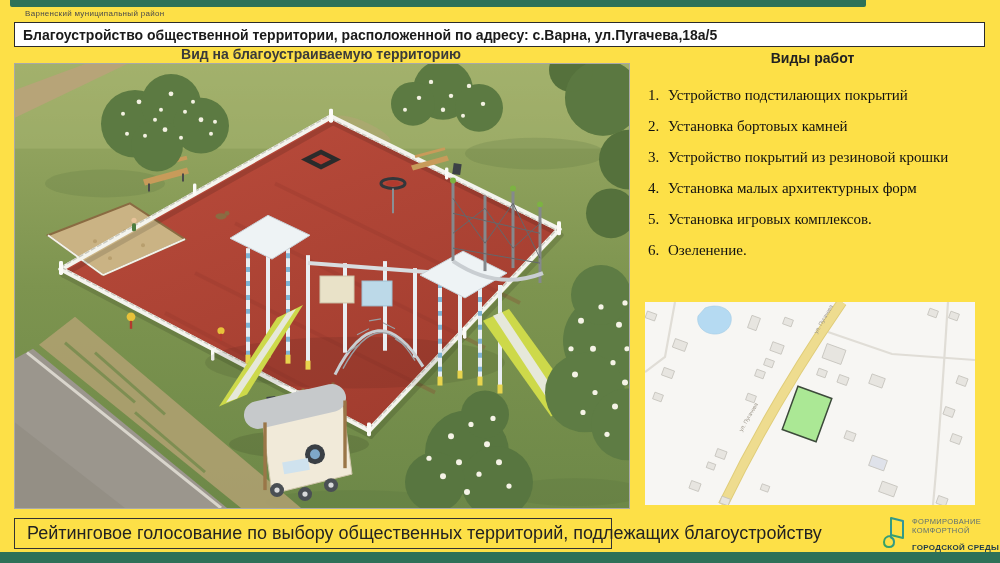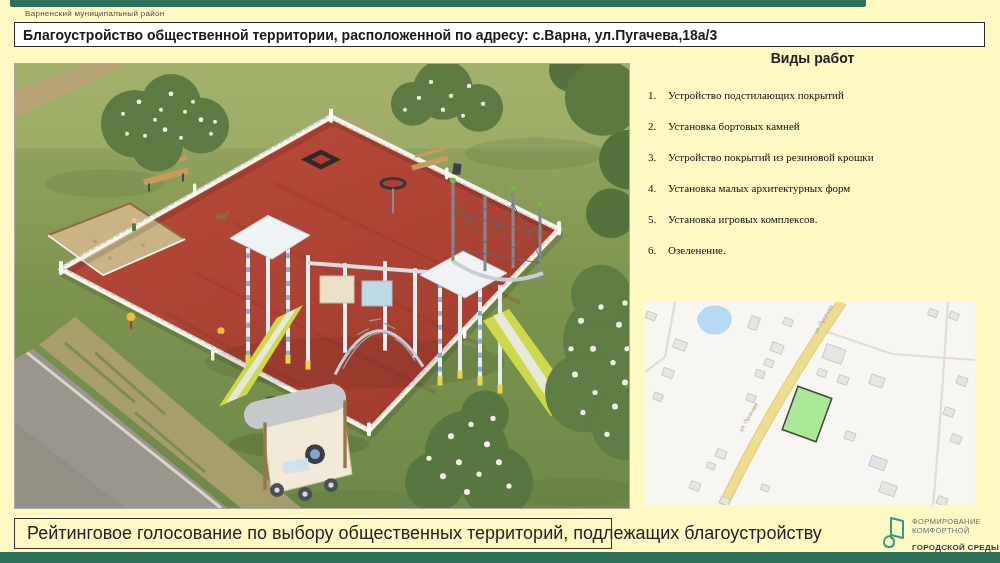--- a/index.html
+++ b/index.html
@@ -1,31 +1,31 @@
 <!DOCTYPE html>
 <html><head>
 <meta charset="utf-8">
 <style>
   html,body{margin:0;padding:0;background:#fff;}
-  .slide{position:relative;width:1000px;height:563px;background:#fef9c3;overflow:hidden;
+  .slide{position:relative;width:1000px;height:563px;background:#fde047;overflow:hidden;
          font-family:"Liberation Sans",sans-serif;color:#1a1a1a;}
   .bar{position:absolute;background:#2e7158;}
   .bar.top{left:10px;top:0;width:856px;height:7px;border-radius:0 0 2px 2px;}
   .bar.bottom{left:0;top:552px;width:1000px;height:11px;}
   .municipality{position:absolute;left:25px;top:9px;font-size:8px;color:#4a4a4a;letter-spacing:.3px;}
   .title-box{position:absolute;left:14px;top:22px;width:969px;height:23px;border:1.3px solid #2b2b2b;
              background:#fff;display:flex;align-items:center;}
   .title-box span{font-weight:bold;font-size:14px;padding-left:8px;white-space:nowrap;}
   .image-title{position:absolute;left:14px;top:46px;width:614px;text-align:center;
                font-weight:bold;font-size:14px;color:#3a3a3a;}
   .photo-frame{position:absolute;left:14px;top:63px;width:614px;height:444px;border:1px solid #a9a9a9;box-sizing:content-box;}
   .works-title{position:absolute;left:640px;top:50px;width:345px;text-align:center;
                font-weight:bold;font-size:14px;color:#222;}
   .works-list{position:absolute;left:648px;top:86px;width:340px;margin:0;padding:0;list-style:none;
-              font-family:"Liberation Serif",serif;font-size:11px;color:#111;}
+              font-family:"Liberation Serif",serif;font-size:15px;color:#111;}
   .works-list li{margin-bottom:13px;line-height:18px;}
   .works-list .num{display:inline-block;min-width:20px;}
   .map-title{position:absolute;left:642px;top:256px;width:340px;text-align:center;
              font-weight:bold;font-size:13.5px;line-height:17px;color:#222;}
   .map-frame{position:absolute;left:645px;top:302px;width:330px;height:203px;}
   .footer-box{position:absolute;left:14px;top:518px;width:596px;height:29px;border:1.2px solid #333;
               display:flex;align-items:center;}
   .footer-box span{font-size:18px;color:#222;padding-left:12px;white-space:nowrap;}
   .logo{position:absolute;left:881px;top:514px;display:flex;align-items:center;gap:5px;}
   .logo-text{display:flex;flex-direction:column;line-height:8.5px;padding-top:4px;}
@@ -36,23 +36,24 @@
 </head>
 <body>
 
 <div class="slide">
 
   <div class="bar top"></div>
 
   <div class="municipality">Варненский муниципальный район</div>
 
   <div class="title-box">
-    <span>Благоустройство общественной территории, расположенной по адресу: с.Варна, ул.Пугачева,18а/3</span>
+    <span>Благоустройство общественной территории, расположенной по адресу: с.Варна, ул.Пугачева,18а/5</span>
   </div>
 
+  <div class="image-title">Вид на благоустраиваемую территорию</div>
 
   <div class="photo-frame">
     <svg viewBox="0 0 614 446" width="614" height="444" preserveAspectRatio="none">
       <defs>
         <linearGradient id="grass" x1="0" y1="0" x2="0" y2="1">
           <stop offset="0" stop-color="#9cab66"></stop>
             <stop offset="0.5" stop-color="#7d944f"></stop>
             <stop offset="1" stop-color="#6d8848"></stop>
         </linearGradient>
         <linearGradient id="red" x1="0" y1="0" x2="0.6" y2="1">

